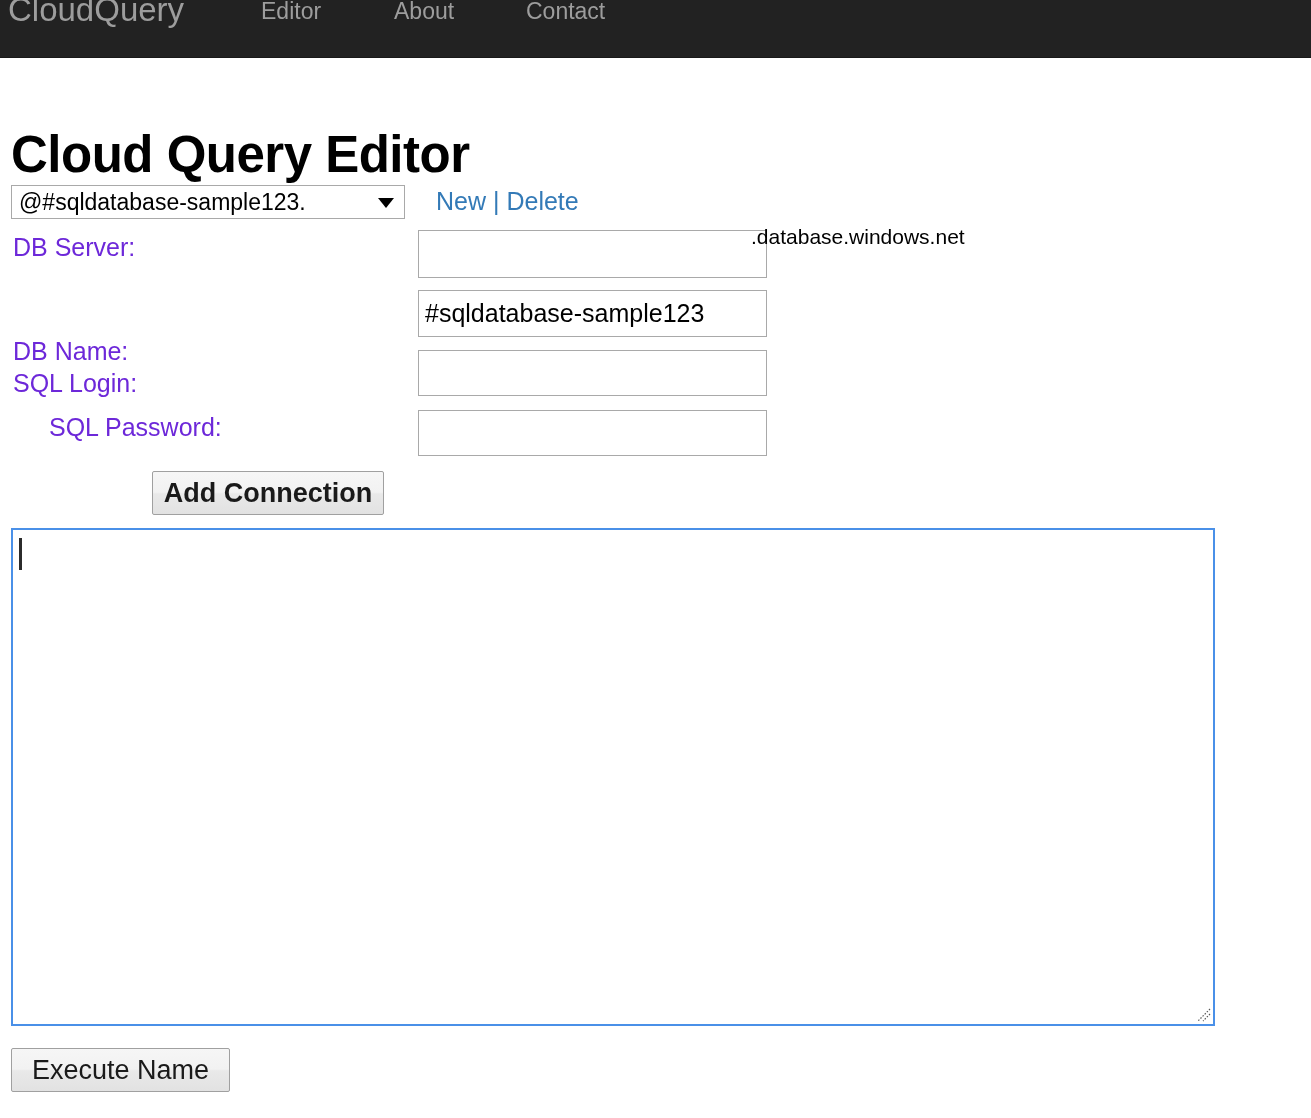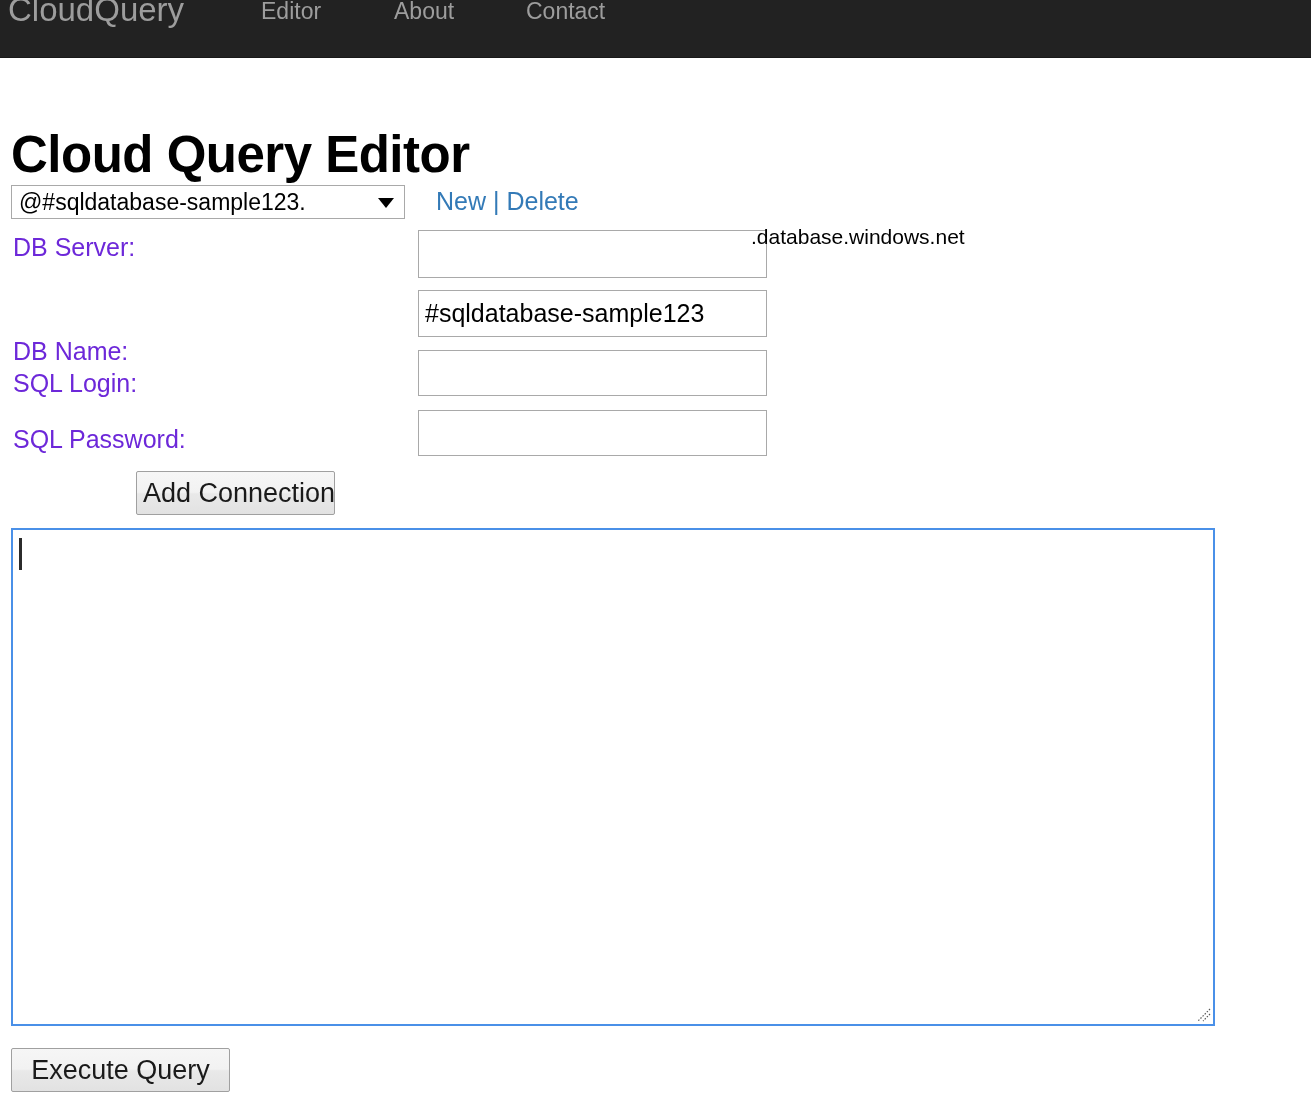--- a/index.html
+++ b/index.html
@@ -125,40 +125,40 @@
     left: 751px; top: 222px;
     font-size: 21px;
     line-height: 30px;
     color: #000000;
     white-space: nowrap;
   }
   .row-dbname .form-label { top: 292px; margin-top: 44px; }
   .row-dbname .form-input { top: 290px; height: 47px; }
   .row-sqllogin .form-label { top: 368px; }
   .row-sqllogin .form-input { top: 350px; height: 46px; }
-  .row-sqlpassword .form-label { top: 424px; }
+  .row-sqlpassword .form-label { top: 412px; margin-left: 36px; }
   .row-sqlpassword .form-input { top: 410px; height: 46px; }
 
   
   .btn {
     position: absolute;
     background: linear-gradient(to bottom, #f6f6f6 0%, #f2f2f2 48%, #e9e9e9 52%, #e2e2e2 100%);
     border: 1px solid #a0a0a0;
     border-radius: 2px;
     font-family: "Liberation Sans", sans-serif;
     font-size: 27px;
     line-height: 30px;
     color: #1a1a1a;
     cursor: pointer;
     white-space: nowrap;
     text-align: center;
   }
   .btn-add-connection {
-    left: 136px; top: 471px;
-    width: 199px; height: 44px;
+    left: 152px; top: 471px;
+    width: 232px; height: 44px; font-weight: bold;
   }
   .btn-execute-query {
     left: 11px; top: 1048px;
     width: 219px; height: 44px;
   }
 
   
   .query-area {
     position: absolute;
     left: 11px; top: 528px;
@@ -228,13 +228,13 @@
 <button class="btn btn-add-connection">Add Connection</button>
 
 <div class="query-area">
   <span class="query-caret"></span>
   <svg class="query-resize" viewBox="0 0 18 18">
     <line x1="17" y1="5" x2="5" y2="17" stroke="#555" stroke-width="1.2" stroke-dasharray="1.5,1.5"></line>
     <line x1="17" y1="10" x2="10" y2="17" stroke="#555" stroke-width="1.2" stroke-dasharray="1.5,1.5"></line>
   </svg>
 </div>
 
-<button class="btn btn-execute-query">Execute Query</button>
+<button class="btn btn-execute-query">Execute Name</button>
 
 </body></html>

